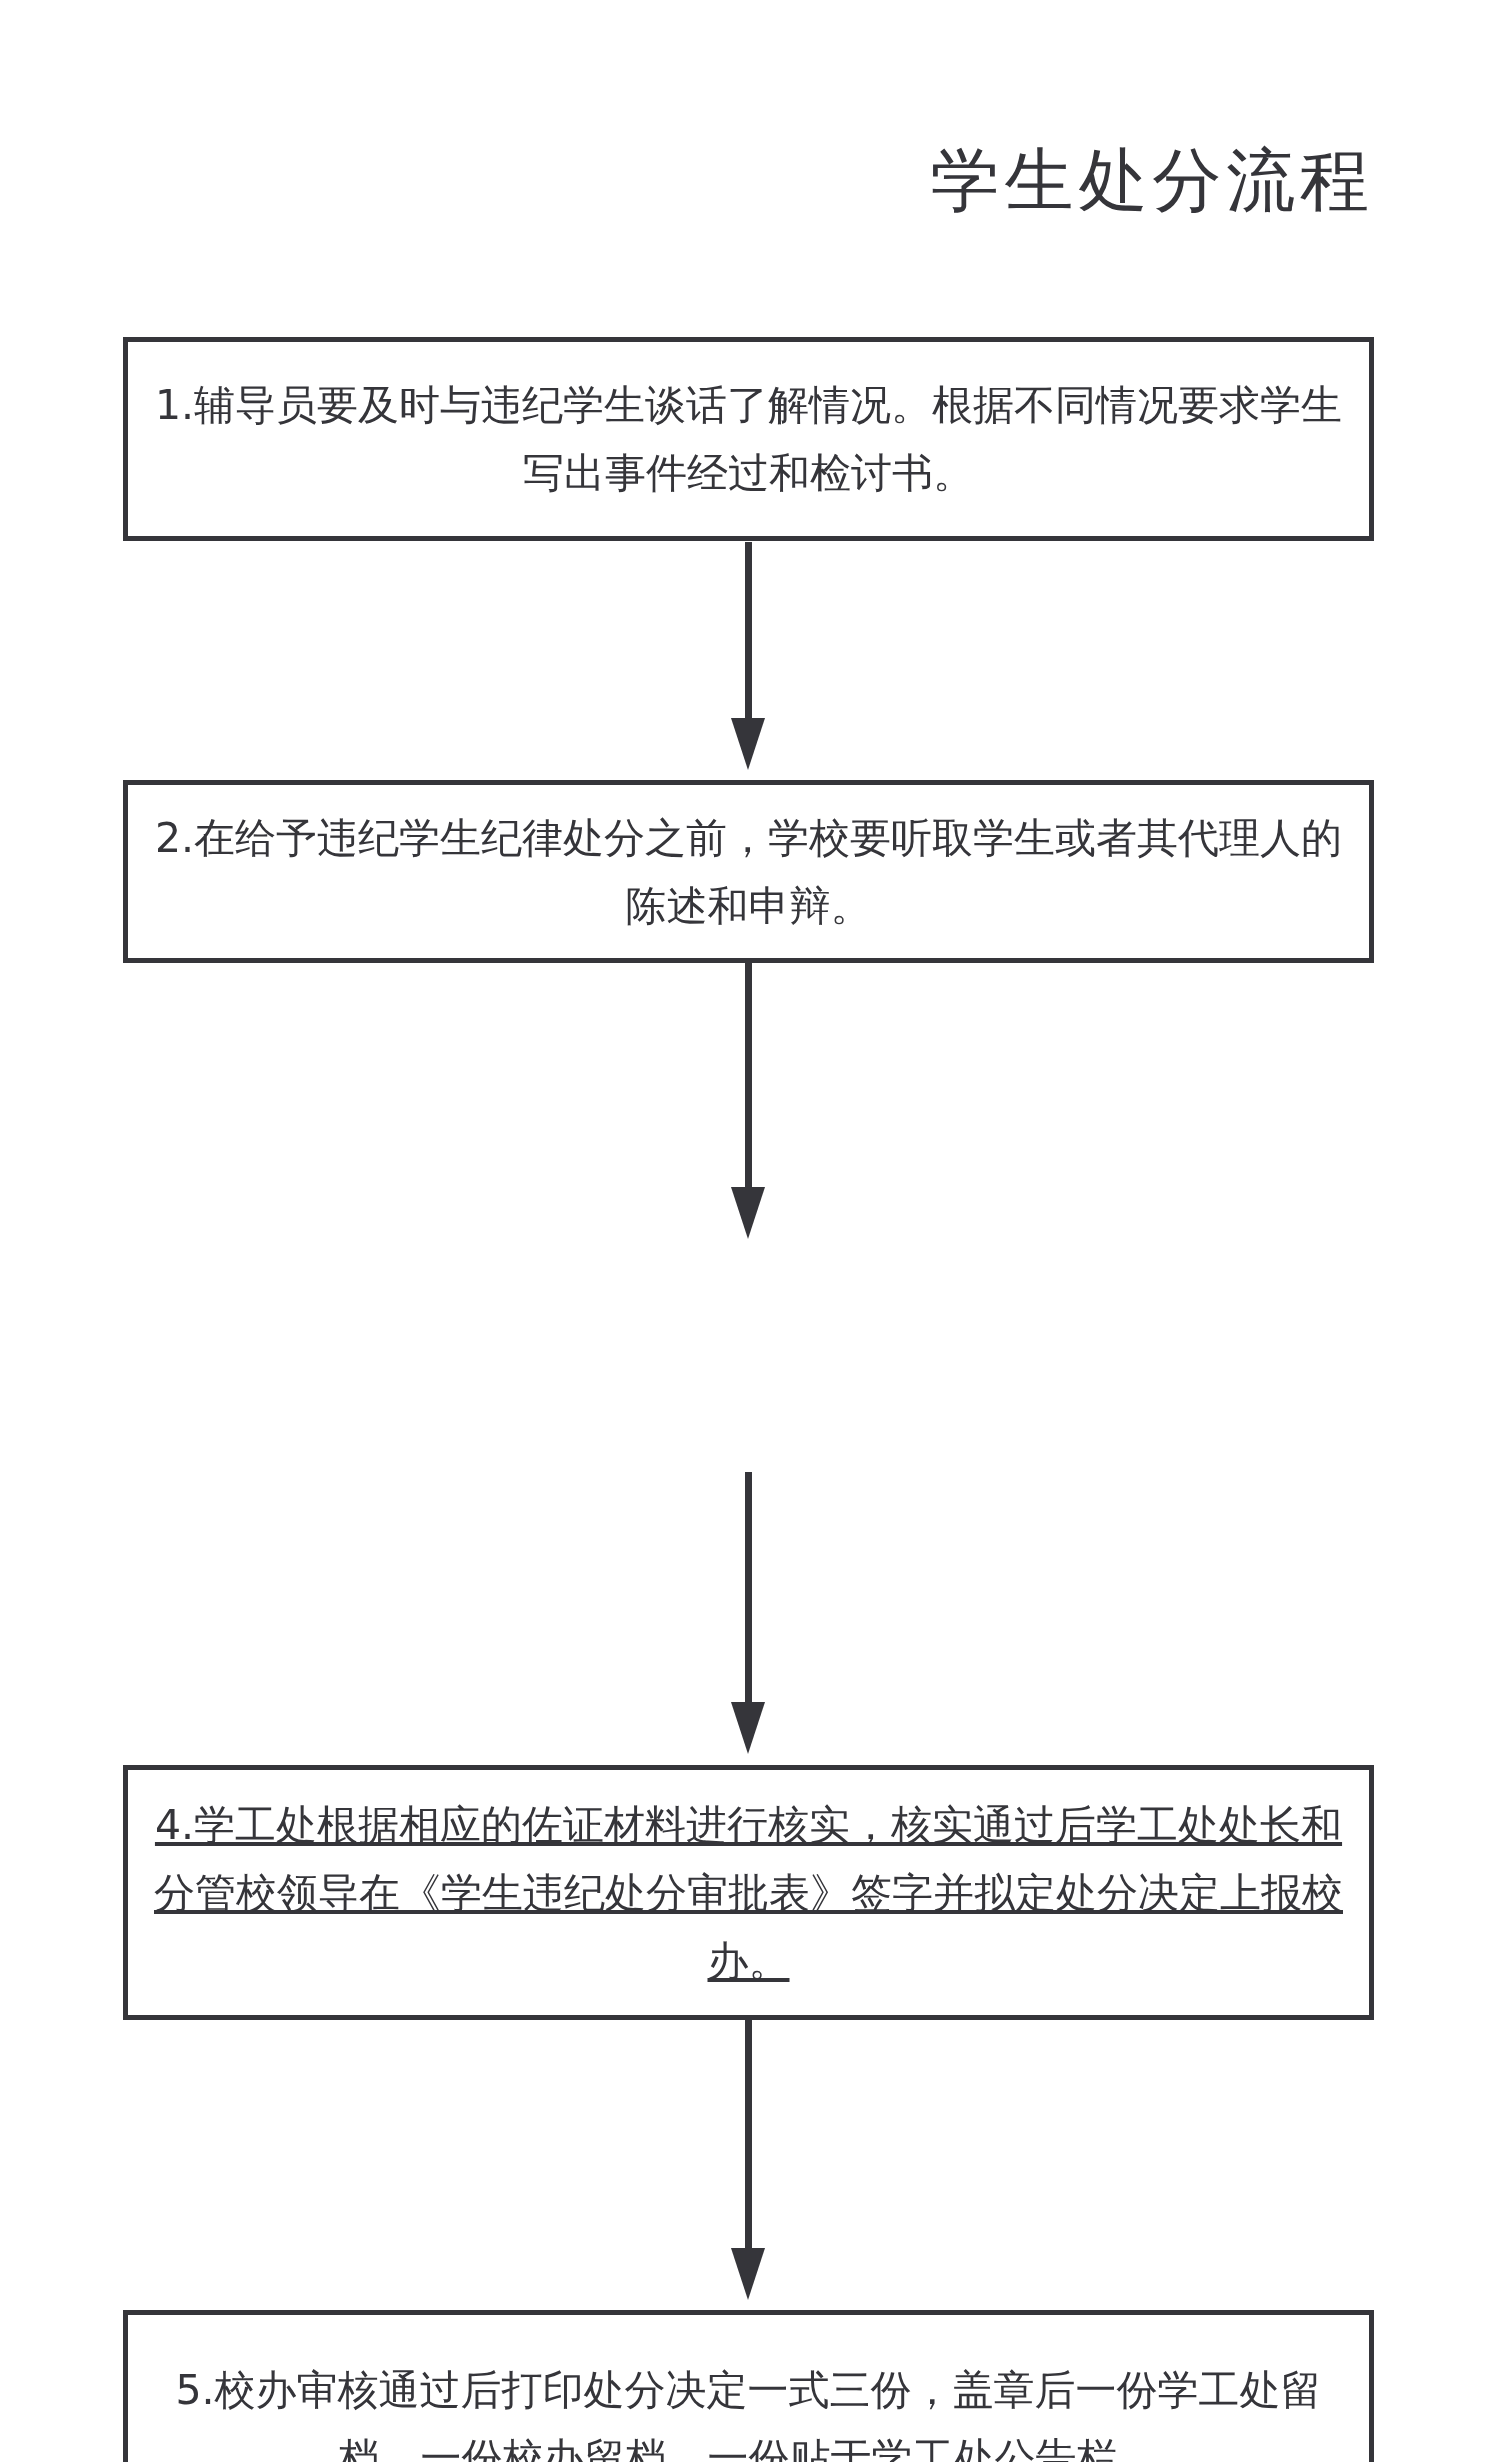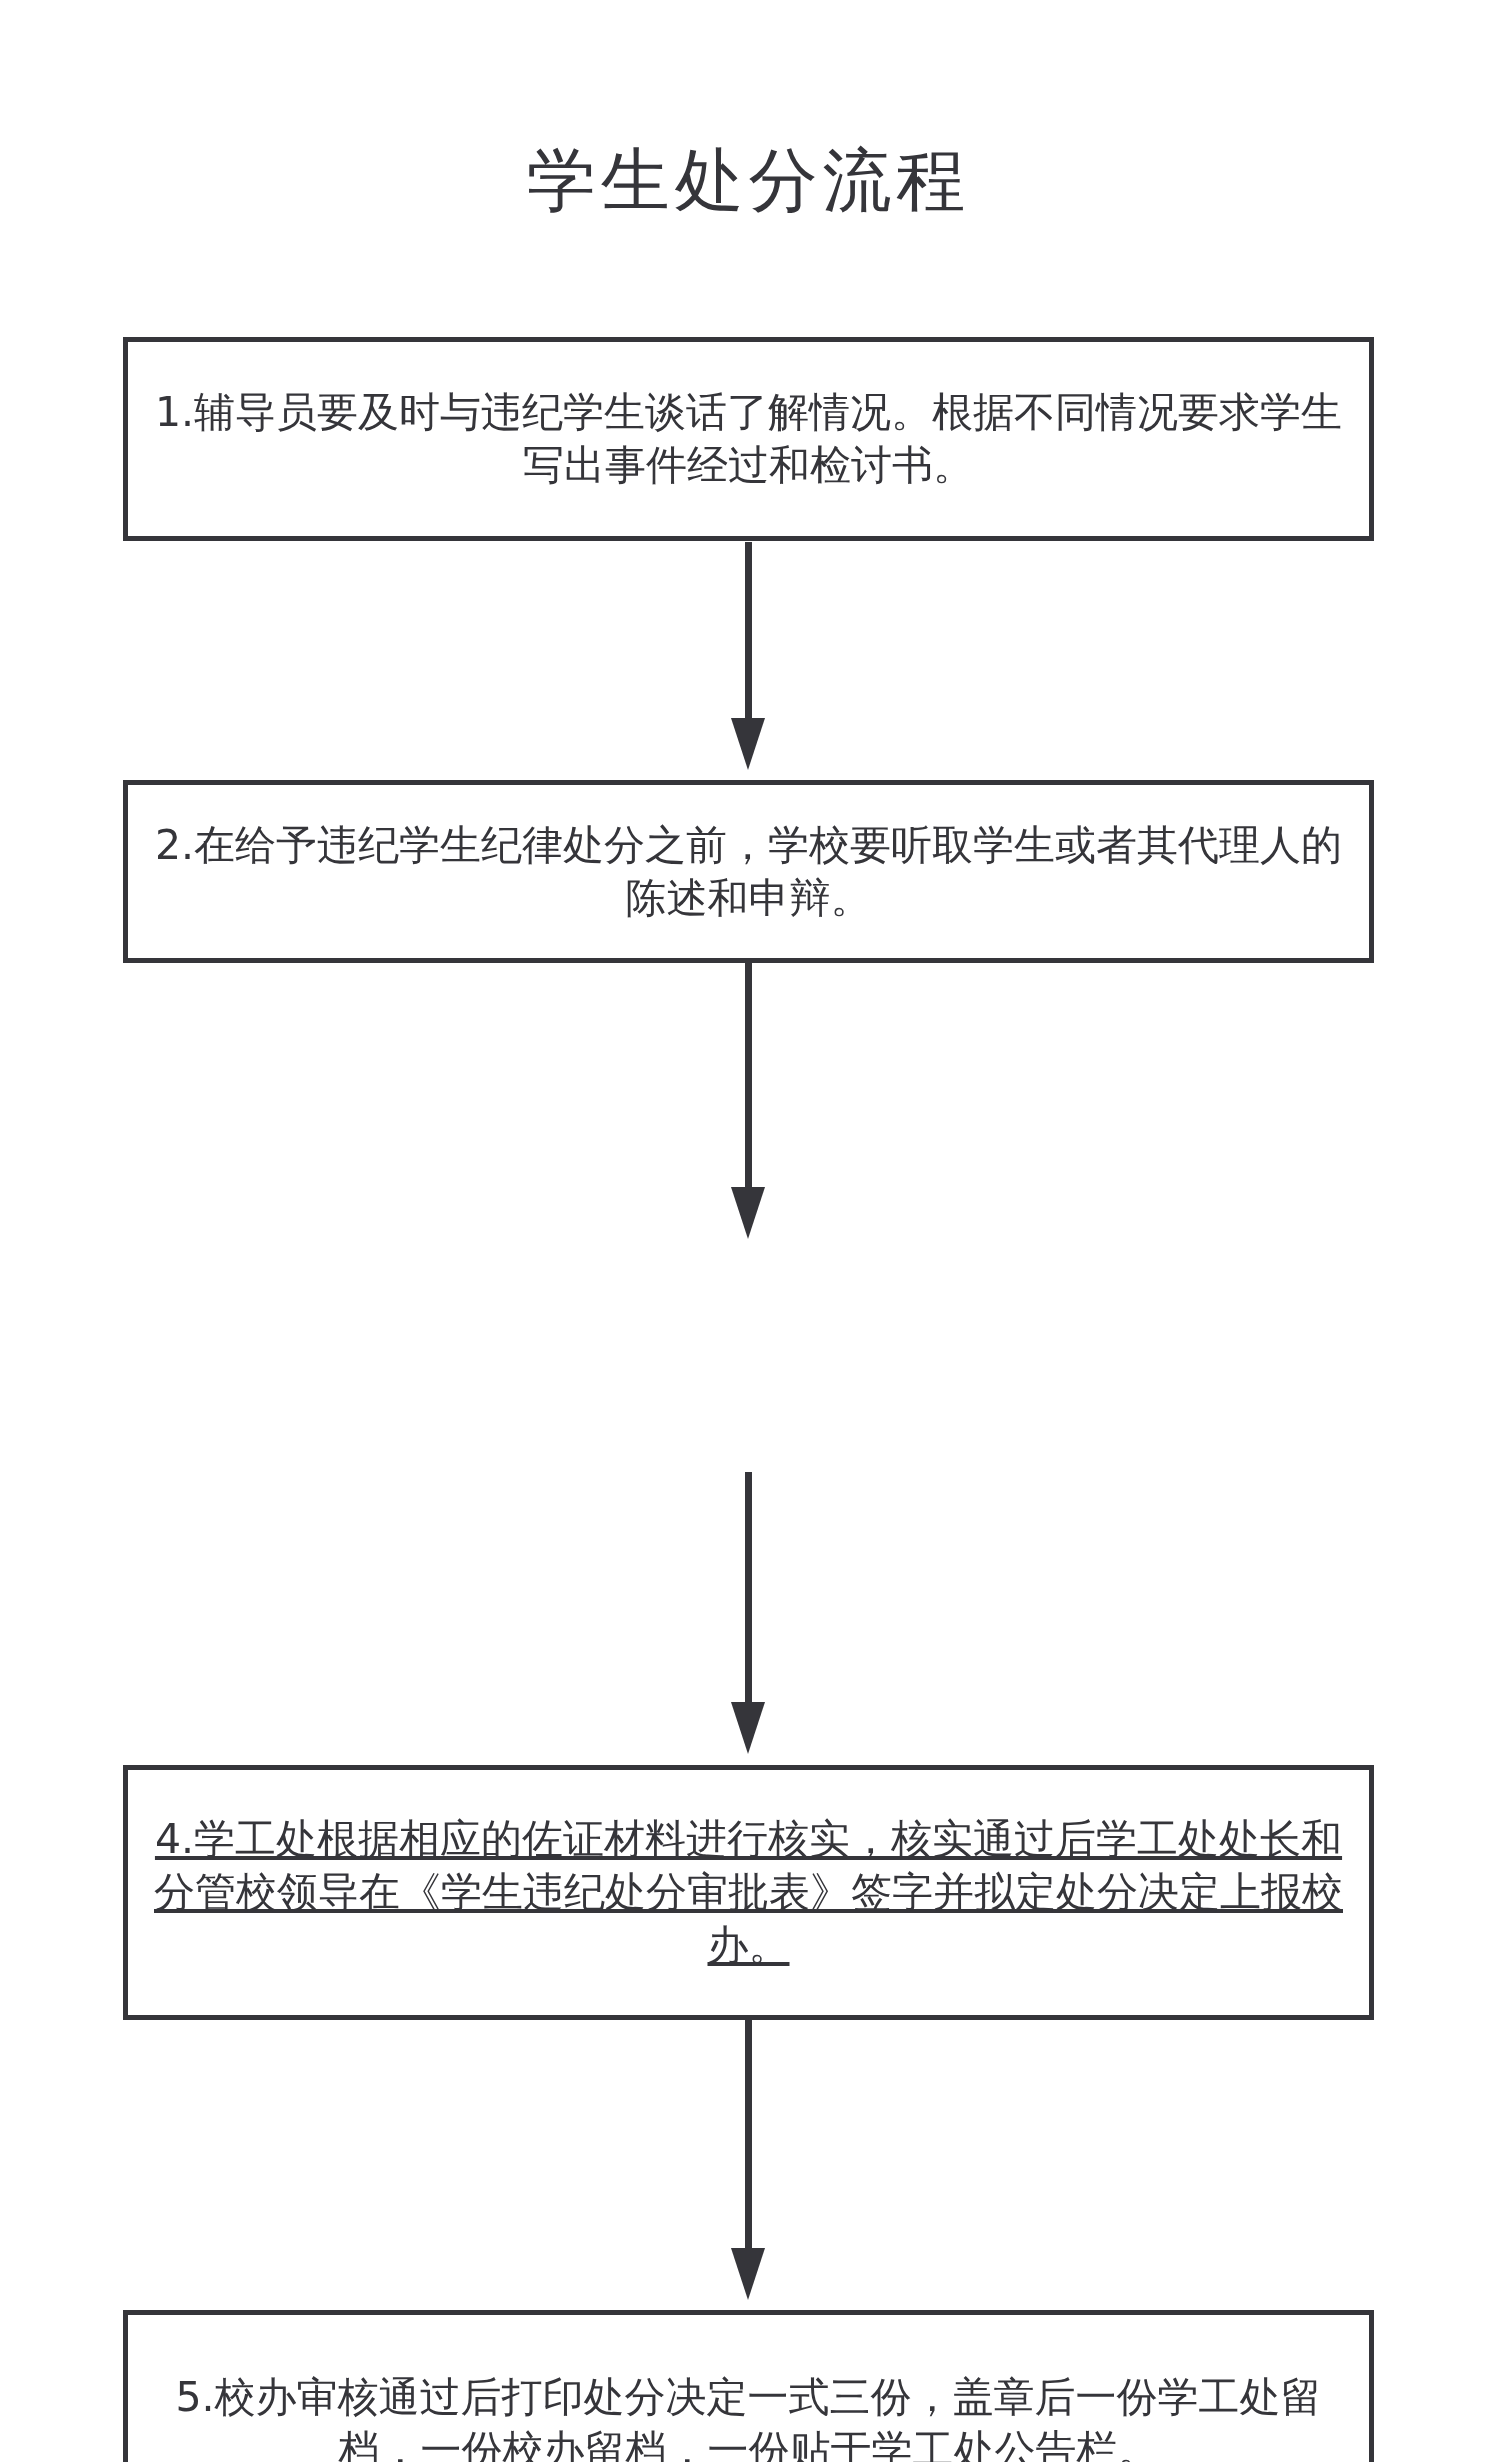--- a/index.html
+++ b/index.html
@@ -17,41 +17,41 @@
   .canvas {
     position: absolute;
     inset: 0;
     background: #ffffff;
   }
   .page-title {
     position: absolute;
     left: 123px;
     width: 1251px;
     top: 143px;
-    text-align: center;
+    text-align: right;
     font-size: 69px;
     line-height: 1.1;
     font-weight: 400;
     letter-spacing: 4.9px;
     color: #35353a;
     margin: 0;
   }
   .flow-box {
     position: absolute;
     left: 123px;
     width: 1251px;
     box-sizing: border-box;
     border: 5.9px solid #35353a;
     background: #ffffff;
     display: flex;
     align-items: center;
     justify-content: center;
     text-align: center;
     font-size: 41px;
-    line-height: 53px;
+    line-height: 68px;
     padding: 4.9px 14.8px;
     color: #35353a;
   }
   #box1 { top: 337px;  height: 204px; }
   #box2 { top: 780px; height: 183px; }
   #box3 { top: 1248px; height: 224px; }
   #box4 { top: 1765px; height: 255px; text-decoration: underline; }
   #box5 { top: 2310px; height: 227px; }
 
   .flow-arrow {

